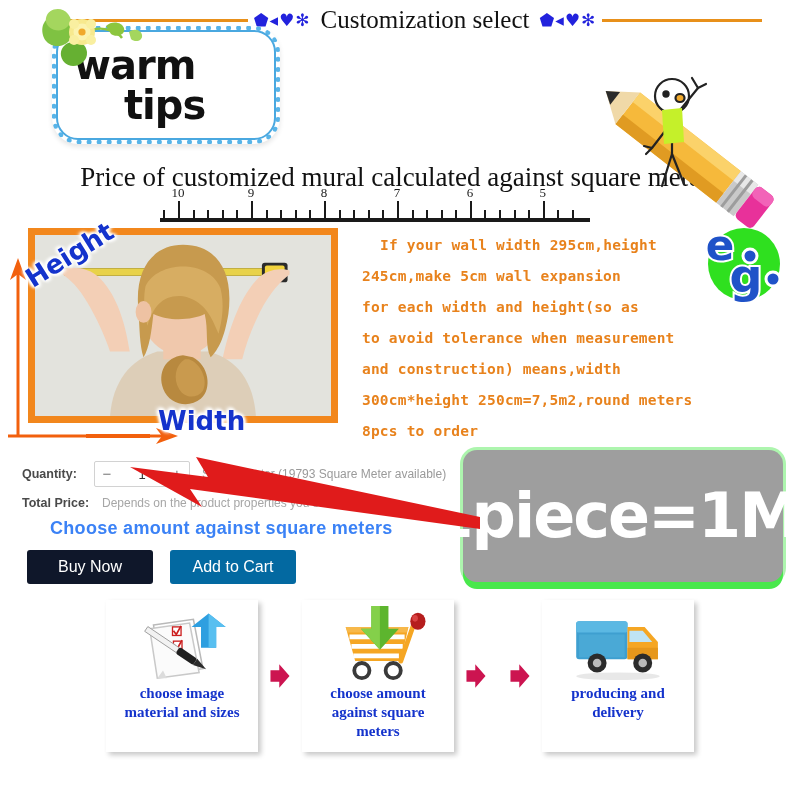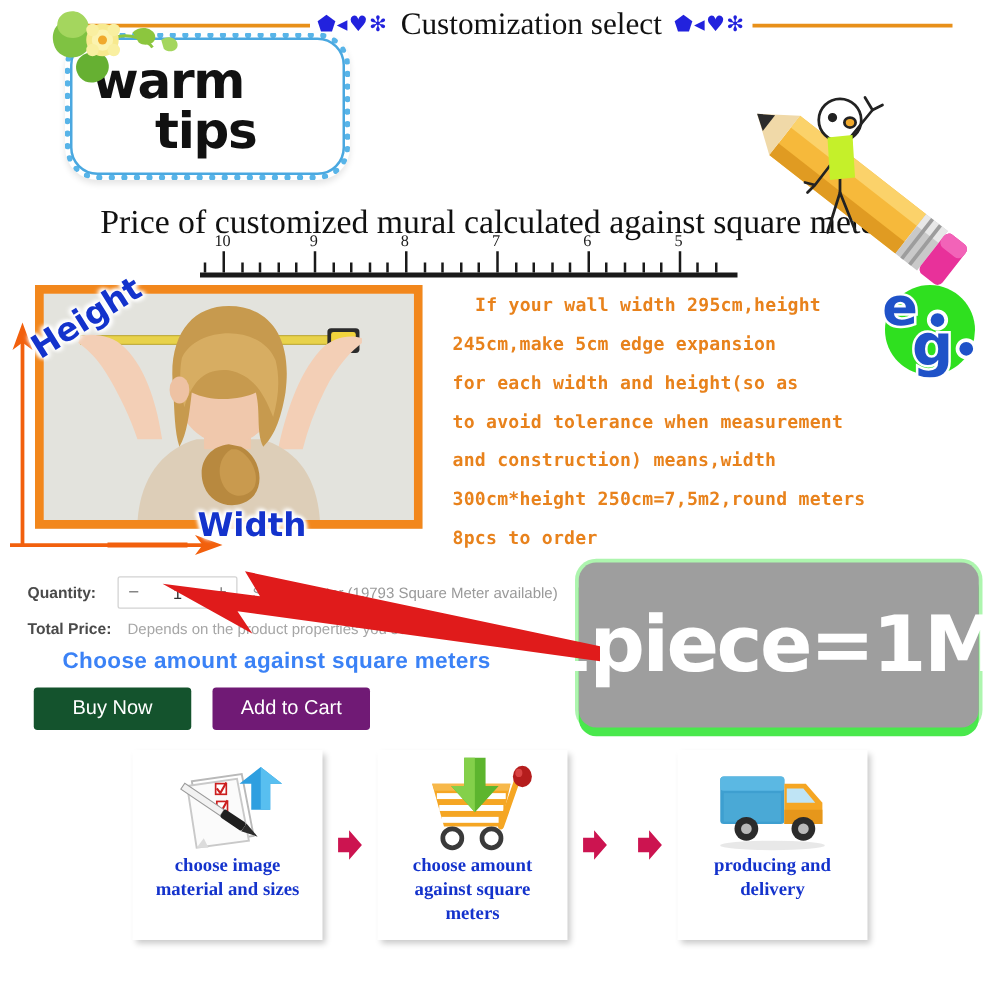--- a/index.html
+++ b/index.html
@@ -290,22 +290,22 @@
     border: none;
     border-radius: 3px;
     color: #ffffff;
     font-family: "Liberation Sans", sans-serif;
     font-size: 16px;
     height: 34px;
     cursor: pointer;
     padding: 0 18px;
     min-width: 126px;
   }
-  .shop-btn.buy { background: #14532d; }
-  .shop-btn.cart { background: #701a75; }
+  .shop-btn.buy { background: #0f172a; }
+  .shop-btn.cart { background: #0369a1; }
 
   
   .red-arrow {
     position: absolute;
     left: 130px; top: 455px;
     width: 350px; height: 80px;
     pointer-events: none;
     z-index: 9;
   }
 
@@ -530,21 +530,21 @@
     <polygon points="18,18 10,40 18,34 26,40" fill="#f2600d"></polygon>
     <polygon points="178,196 156,188 162,196 156,204" fill="#f2600d"></polygon>
     <path d="M86 196 L150 196" stroke="#f2600d" stroke-width="4"></path>
   </svg>
 
   <div class="photo-label height">Height</div>
   <div class="photo-label width">Width</div>
 
   <div class="example-text" id="example-text">
       <p class="first">If your wall width 295cm,height</p>
-      <p>245cm,make 5cm edge expansion</p>
+      <p>245cm,make 5cm wall expansion</p>
       <p>for each width and height(so as</p>
       <p>to avoid tolerance when measurement</p>
       <p>and construction) means,width</p>
       <p>300cm*height 250cm=7,5m2,round meters</p>
       <p>8pcs to order</p>
     </div>
 
   <svg class="eg-badge" viewBox="0 0 86 86">
     <circle cx="44" cy="48" r="36" fill="#2fe01f"></circle>
     <text x="20" y="44" font-family="DejaVu Sans, sans-serif" font-size="42" font-weight="bold" fill="#1f52c8" stroke="#ffffff" stroke-width="4" paint-order="stroke" text-anchor="middle">e</text>

